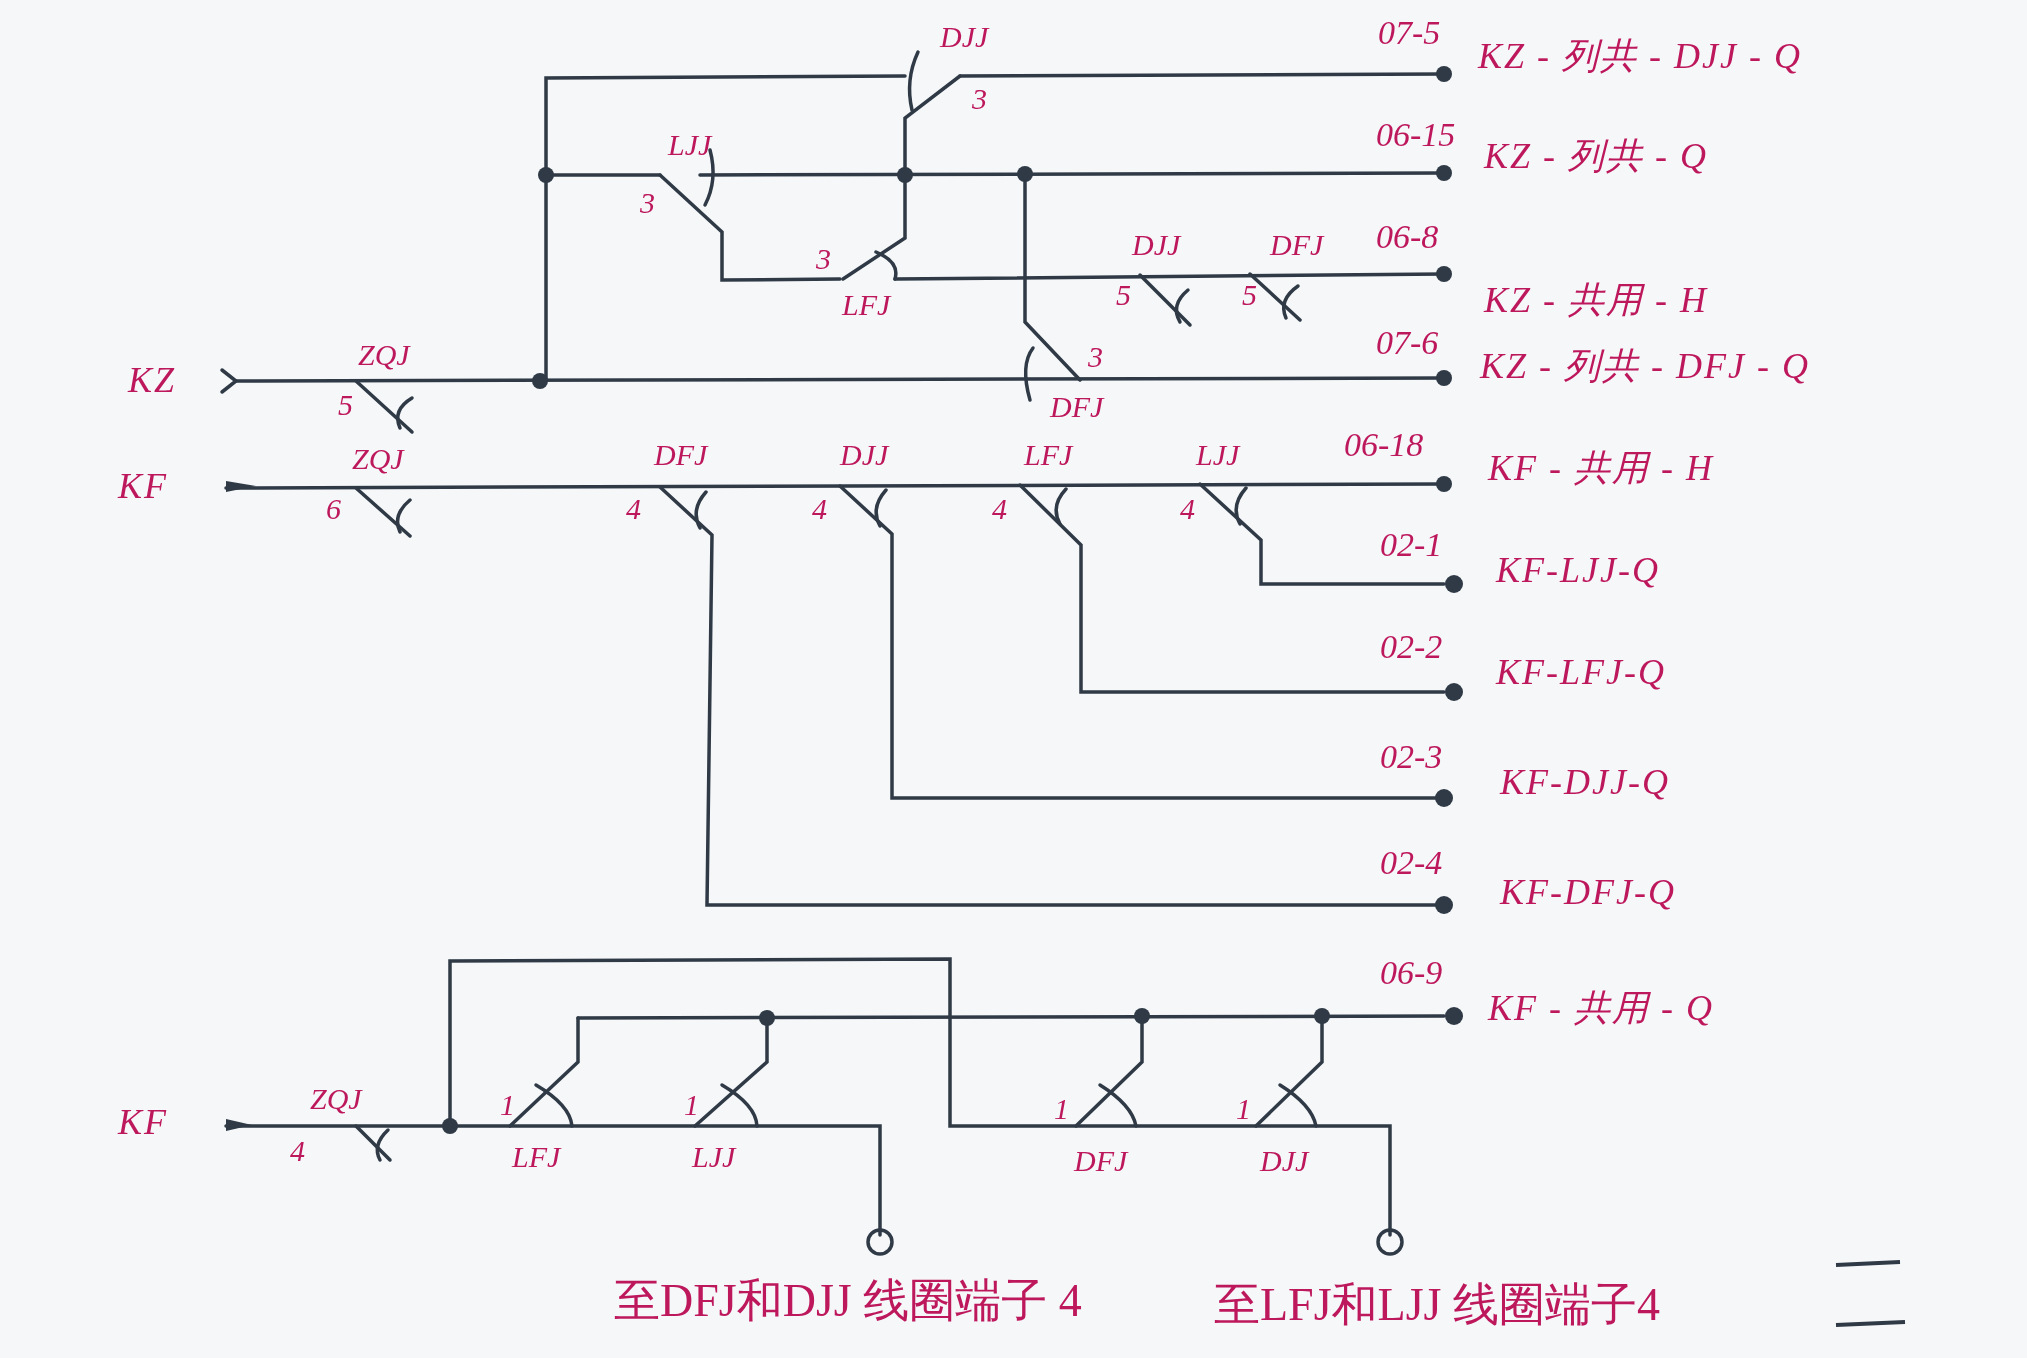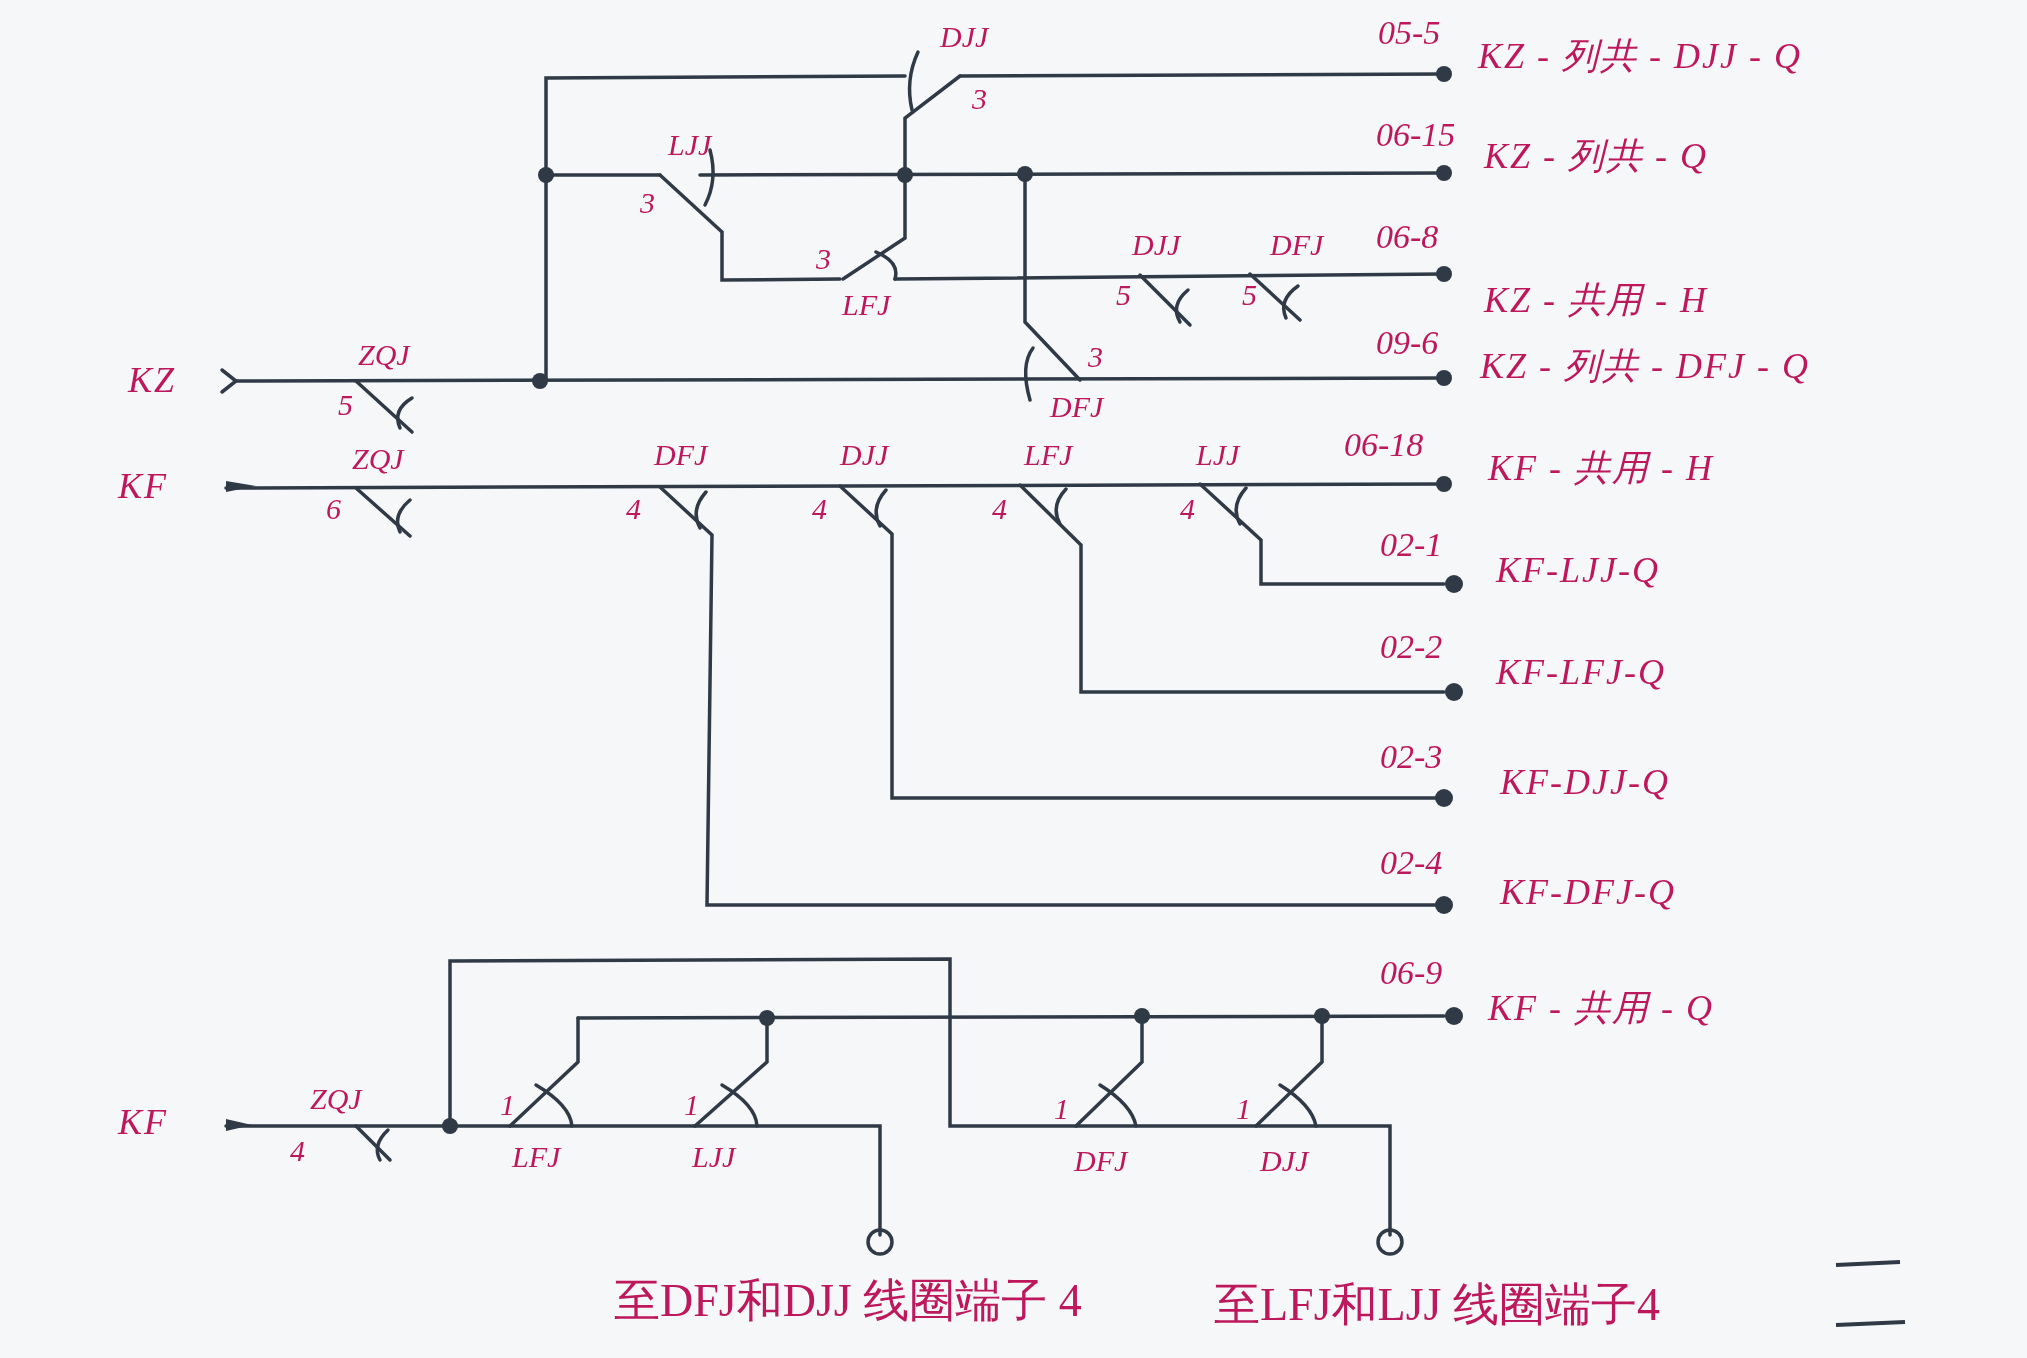--- a/index.html
+++ b/index.html
@@ -117,24 +117,24 @@
   <g stroke="#2f3a46" stroke-width="4">
     <path d="M1836 1265 L1900 1262"></path>
     <path d="M1836 1325 L1905 1322"></path>
   </g>
 </svg>
 
 <div class="lbl name" style="left:128px;top:362px;">KZ</div>
 <div class="lbl name" style="left:118px;top:468px;">KF</div>
 <div class="lbl name" style="left:118px;top:1104px;">KF</div>
 
-<div class="lbl term" style="left:1378px;top:16px;">05-5</div>
+<div class="lbl term" style="left:1378px;top:16px;">07-5</div>
 <div class="lbl term" style="left:1376px;top:118px;text-align:right;">06-15</div>
 <div class="lbl term" style="left:1376px;top:220px;">06-8</div>
-<div class="lbl term" style="left:1376px;top:326px;">09-6</div>
+<div class="lbl term" style="left:1376px;top:326px;">07-6</div>
 <div class="lbl term" style="left:1344px;top:428px;">06-18</div>
 <div class="lbl term" style="left:1380px;top:528px;">02-1</div>
 <div class="lbl term" style="left:1380px;top:630px;">02-2</div>
 <div class="lbl term" style="left:1380px;top:740px;">02-3</div>
 <div class="lbl term" style="left:1380px;top:846px;">02-4</div>
 <div class="lbl term" style="left:1380px;top:956px;">06-9</div>
 
 <div class="lbl name" style="left:1478px;top:38px;text-align:right;">KZ - 列共 - DJJ - Q</div>
 <div class="lbl name" style="left:1484px;top:138px;">KZ - 列共 - Q</div>
 <div class="lbl name" style="left:1484px;top:242px;margin-top:40px;">KZ - 共用 - H</div>

